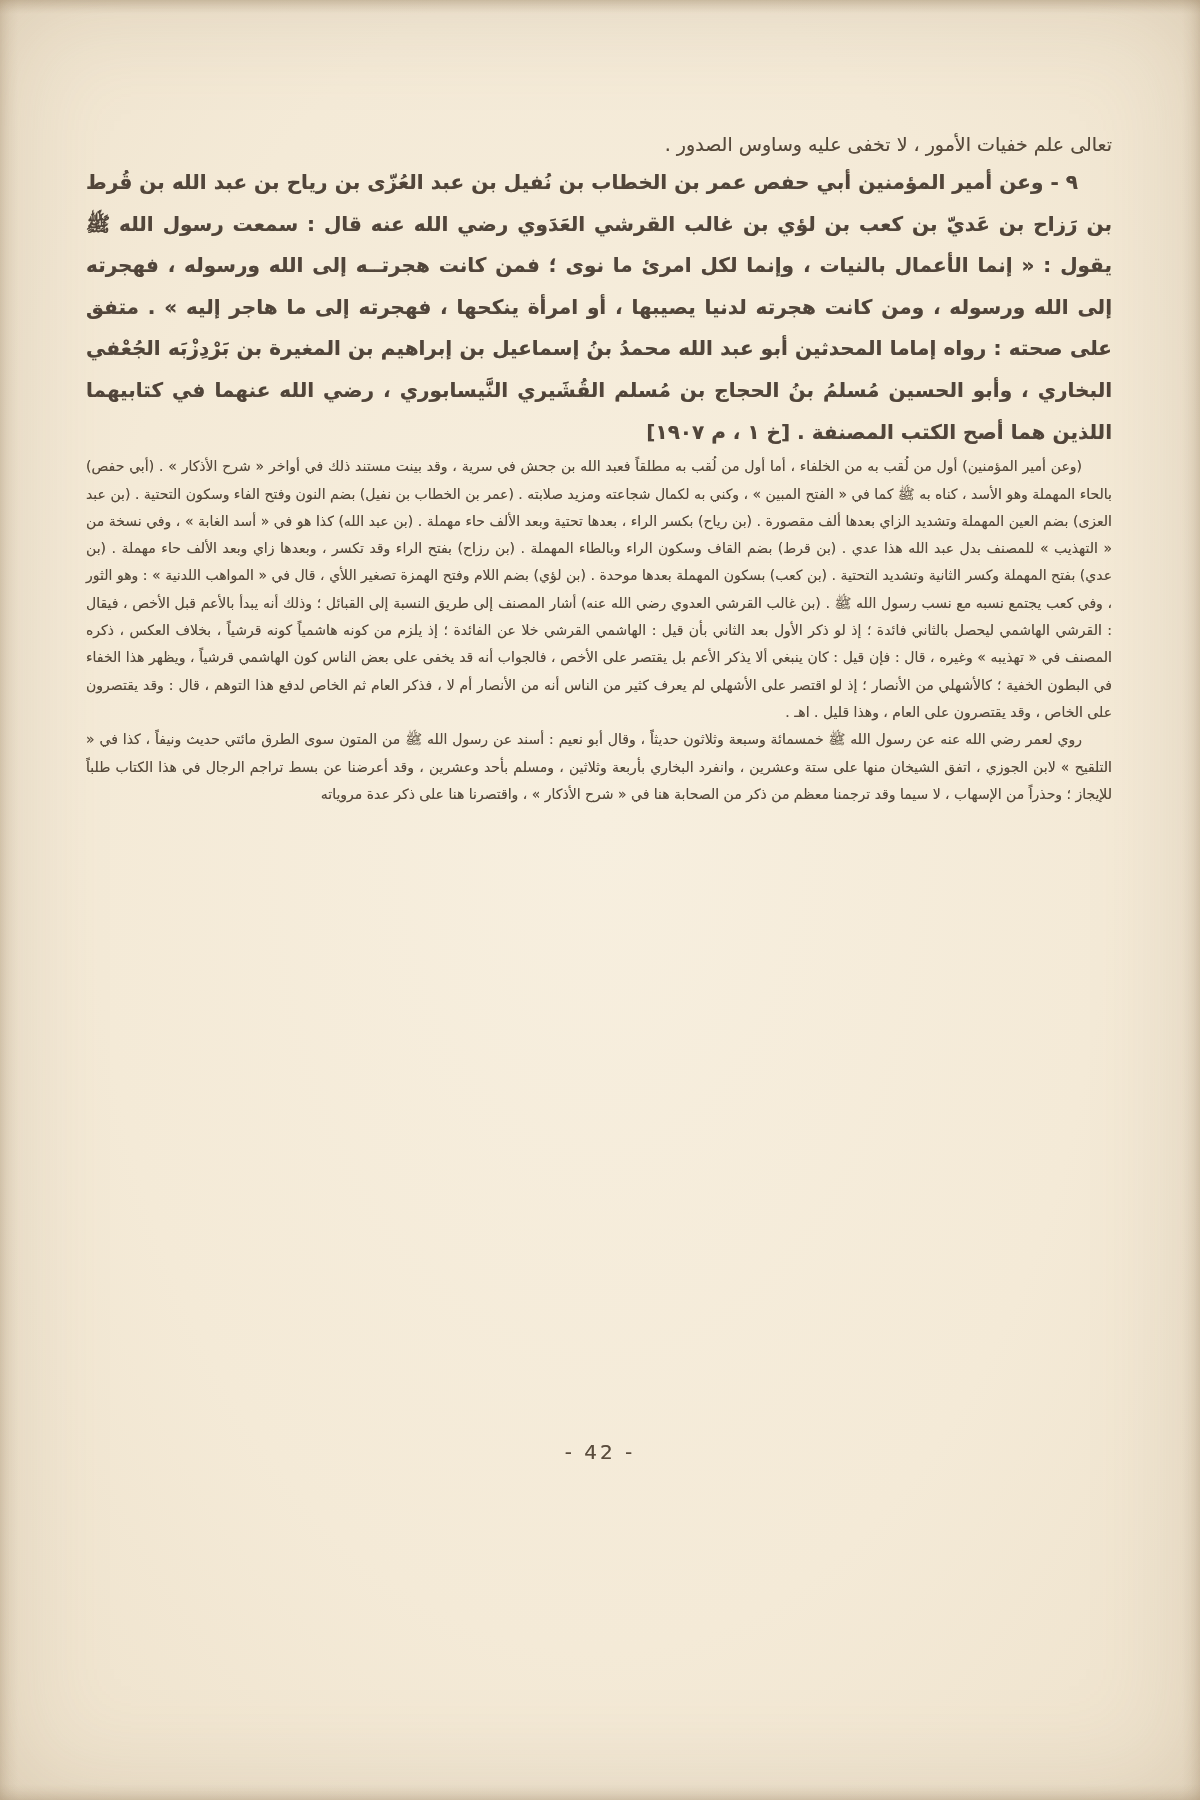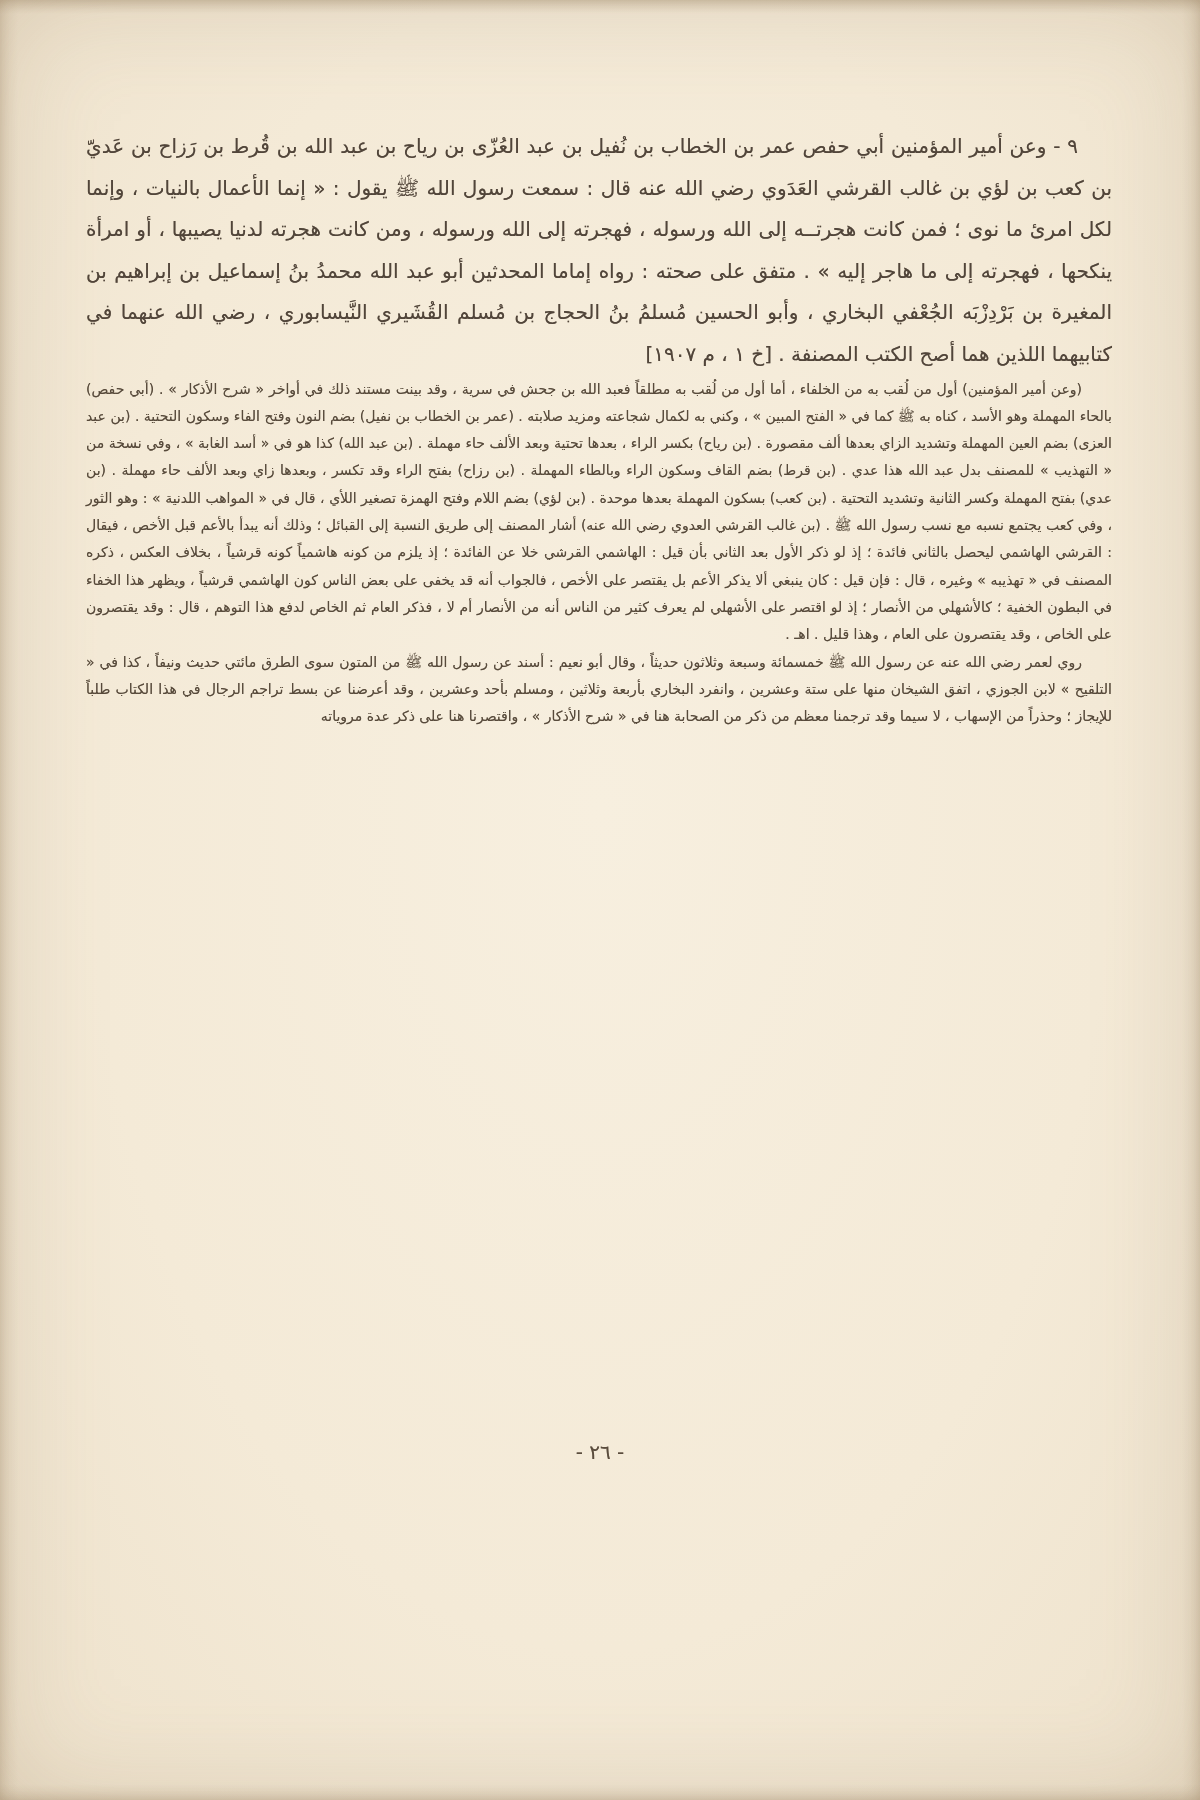--- a/index.html
+++ b/index.html
@@ -32,21 +32,21 @@
     text-shadow:0 0 .6px rgba(87,74,59,.55);
   }
   .text-block p{margin:0;}
   .opening{
     font-size:19px;
     line-height:1.9;
     margin-bottom:16px;
   }
   .hadith{
     font-size:20px;
-    font-weight:400;
+    font-weight:700;
     line-height:2.08;
     letter-spacing:.2px;
     text-indent:34px;
     margin-bottom:14px;
     color:#51453a;
   }
   .commentary{
     font-size:14px;
     line-height:1.95;
     text-indent:30px;
@@ -62,24 +62,25 @@
     text-shadow:0 0 .6px rgba(87,74,59,.55);
   }
 </style>
 </head>
 <body>
 
 <div class="page">
 
   <div class="text-block">
 
+    <p class="opening">تعالى علم خفيات الأمور ، لا تخفى عليه وساوس الصدور .</p>
 
     <p class="hadith">٩ - وعن أمير المؤمنين أبي حفص عمر بن الخطاب بن نُفيل بن عبد العُزّى بن رياح بن عبد الله بن قُرط بن رَزاح بن عَديّ بن كعب بن لؤي بن غالب القرشي العَدَوي رضي الله عنه قال : سمعت رسول الله ﷺ يقول : « إنما الأعمال بالنيات ، وإنما لكل امرئ ما نوى ؛ فمن كانت هجرتــه إلى الله ورسوله ، فهجرته إلى الله ورسوله ، ومن كانت هجرته لدنيا يصيبها ، أو امرأة ينكحها ، فهجرته إلى ما هاجر إليه » . متفق على صحته : رواه إماما المحدثين أبو عبد الله محمدُ بنُ إسماعيل بن إبراهيم بن المغيرة بن بَرْدِزْبَه الجُعْفي البخاري ، وأبو الحسين مُسلمُ بنُ الحجاج بن مُسلم القُشَيري النَّيسابوري ، رضي الله عنهما في كتابيهما اللذين هما أصح الكتب المصنفة . [خ ١ ، م ١٩٠٧]</p>
 
     <p class="commentary">(وعن أمير المؤمنين) أول من لُقب به من الخلفاء ، أما أول من لُقب به مطلقاً فعبد الله بن جحش في سرية ، وقد بينت مستند ذلك في أواخر « شرح الأذكار » . (أبي حفص) بالحاء المهملة وهو الأسد ، كناه به ﷺ كما في « الفتح المبين » ، وكني به لكمال شجاعته ومزيد صلابته . (عمر بن الخطاب بن نفيل) بضم النون وفتح الفاء وسكون التحتية . (بن عبد العزى) بضم العين المهملة وتشديد الزاي بعدها ألف مقصورة . (بن رياح) بكسر الراء ، بعدها تحتية وبعد الألف حاء مهملة . (بن عبد الله) كذا هو في « أسد الغابة » ، وفي نسخة من « التهذيب » للمصنف بدل عبد الله هذا عدي . (بن قرط) بضم القاف وسكون الراء وبالطاء المهملة . (بن رزاح) بفتح الراء وقد تكسر ، وبعدها زاي وبعد الألف حاء مهملة . (بن عدي) بفتح المهملة وكسر الثانية وتشديد التحتية . (بن كعب) بسكون المهملة بعدها موحدة . (بن لؤي) بضم اللام وفتح الهمزة تصغير اللأي ، قال في « المواهب اللدنية » : وهو الثور ، وفي كعب يجتمع نسبه مع نسب رسول الله ﷺ . (بن غالب القرشي العدوي رضي الله عنه) أشار المصنف إلى طريق النسبة إلى القبائل ؛ وذلك أنه يبدأ بالأعم قبل الأخص ، فيقال : القرشي الهاشمي ليحصل بالثاني فائدة ؛ إذ لو ذكر الأول بعد الثاني بأن قيل : الهاشمي القرشي خلا عن الفائدة ؛ إذ يلزم من كونه هاشمياً كونه قرشياً ، بخلاف العكس ، ذكره المصنف في « تهذيبه » وغيره ، قال : فإن قيل : كان ينبغي ألا يذكر الأعم بل يقتصر على الأخص ، فالجواب أنه قد يخفى على بعض الناس كون الهاشمي قرشياً ، ويظهر هذا الخفاء في البطون الخفية ؛ كالأشهلي من الأنصار ؛ إذ لو اقتصر على الأشهلي لم يعرف كثير من الناس أنه من الأنصار أم لا ، فذكر العام ثم الخاص لدفع هذا التوهم ، قال : وقد يقتصرون على الخاص ، وقد يقتصرون على العام ، وهذا قليل . اهـ .</p>
 
     <p class="commentary">روي لعمر رضي الله عنه عن رسول الله ﷺ خمسمائة وسبعة وثلاثون حديثاً ، وقال أبو نعيم : أسند عن رسول الله ﷺ من المتون سوى الطرق مائتي حديث ونيفاً ، كذا في « التلقيح » لابن الجوزي ، اتفق الشيخان منها على ستة وعشرين ، وانفرد البخاري بأربعة وثلاثين ، ومسلم بأحد وعشرين ، وقد أعرضنا عن بسط تراجم الرجال في هذا الكتاب طلباً للإيجاز ؛ وحذراً من الإسهاب ، لا سيما وقد ترجمنا معظم من ذكر من الصحابة هنا في « شرح الأذكار » ، واقتصرنا هنا على ذكر عدة مروياته</p>
 
   </div>
 
-  <div class="page-number">- ٢٦ -</div>
+  <div class="page-number">- 42 -</div>
 
 </div>
 
 </body></html>

